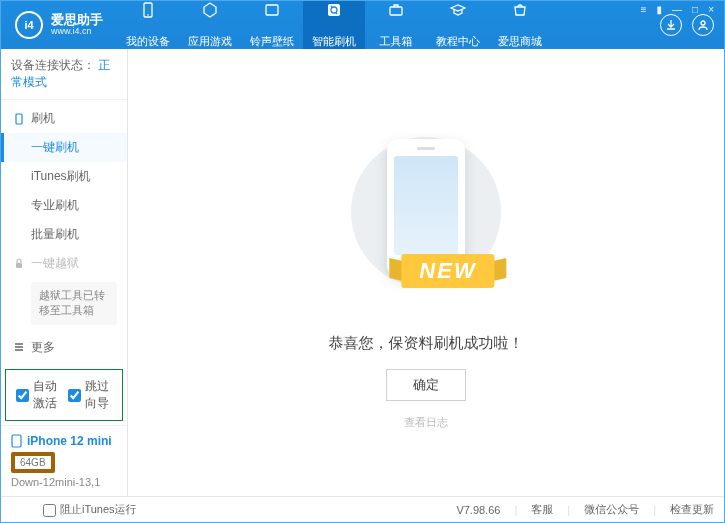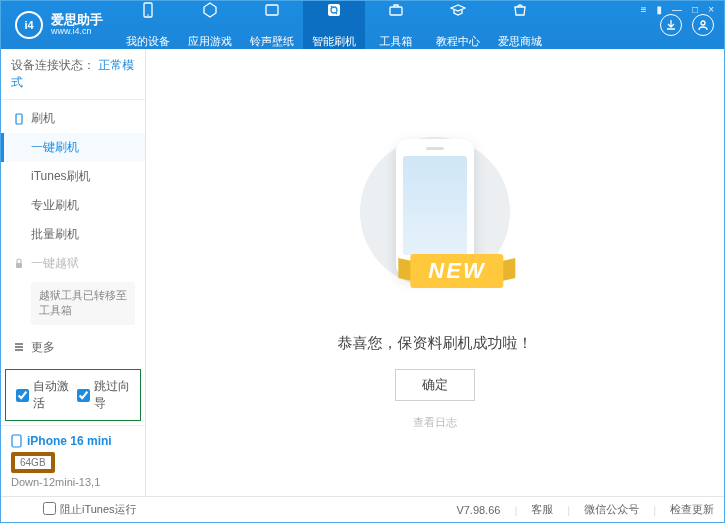--- a/index.html
+++ b/index.html
@@ -15,21 +15,21 @@
 .nav-item { width: 62px; display: flex; flex-direction: column; align-items: center; justify-content: center; gap: 15px; font-size: 11px; cursor: pointer; }
 .nav-item.active { background: #0d6fc1; }
 .nav-item .nicon { width: 18px; height: 18px; display: flex; align-items: center; justify-content: center; }
 .nav-item svg { fill: #fff; }
 .title-right { margin-left: auto; display: flex; align-items: center; gap: 10px; padding-right: 10px; }
 .win-controls { display: flex; gap: 4px; font-size: 10px; opacity: .9; position: absolute; top: 4px; right: 8px; }
 .win-controls span { cursor: pointer; padding: 0 3px; }
 .circle-btn { width: 22px; height: 22px; border: 1.5px solid #fff; border-radius: 50%; display: flex; align-items: center; justify-content: center; cursor: pointer; }
 .circle-btn svg { fill: #fff; }
 .body { flex: 1; display: flex; overflow: hidden; background: #fff; }
-.sidebar { width: 145px; border-right: 1px solid #e5e5e5; display: flex; flex-direction: column; font-size: 12px; color: #555; }
+.sidebar { width: 127px; border-right: 1px solid #e5e5e5; display: flex; flex-direction: column; font-size: 12px; color: #555; }
 .conn-bar { padding: 8px 10px; border-bottom: 1px solid #eee; color: #666; }
 .conn-bar .mode { color: #1d8ce0; }
 .side-list { flex: 1; overflow: auto; padding: 4px 0; }
 .side-group { padding: 6px 12px; display: flex; align-items: center; gap: 6px; color: #666; cursor: pointer; }
 .side-group svg { fill: #666; }
 .side-group.locked svg { fill: #bbb; }
 .side-group.locked { color: #bbb; }
 .side-item { padding: 6px 10px 6px 30px; color: #666; cursor: pointer; }
 .side-item.active { color: #1d8ce0; border-left: 3px solid #1d8ce0; padding-left: 27px; background: #f5faff; }
 .side-note { margin: 4px 10px 8px 30px; padding: 6px 8px; background: #f7f7f7; border-radius: 3px; color: #888; font-size: 11px; line-height: 1.4; }
@@ -207,21 +207,21 @@
           <input type="checkbox" checked="" style="">
           <span>跳过向导</span>
         </label>
       </div>
 
       <div class="device">
         <div class="device-name">
           <svg width="11" height="14" viewBox="0 0 11 14">
               <rect x="1" y="1" width="9" height="12" rx="1.5" fill="none" stroke="#1d8ce0" stroke-width="1.2"></rect>
             </svg>
-          <span>iPhone 16 mini</span>
+          <span>iPhone 12 mini</span>
         </div>
         <span class="device-cap">64GB</span>
         <div class="device-fw">Down-12mini-13,1</div>
       </div>
     </div>
 
     <div class="main">
       <div class="phone-illus">
         <div class="phone-circle"></div>
         <div class="phone">
@@ -234,21 +234,21 @@
         </div>
       </div>
       <div class="done-msg">恭喜您，保资料刷机成功啦！</div>
       <button class="ok-btn">确定</button>
       <div class="view-log">查看日志</div>
     </div>
   </div>
 
   <div class="statusbar">
     <div class="left">
-      <label style="display:flex;align-items:flex-start;gap:4px;padding-left:32px;">
+      <label style="display:flex;align-items:flex-end;gap:4px;padding-left:32px;">
         <input type="checkbox" style="">
         <span>阻止iTunes运行</span>
       </label>
     </div>
     <div class="right">
       <span>V7.98.66</span>
       <span class="divider">|</span>
       <span class="link">客服</span>
       <span class="divider">|</span>
       <span class="link">微信公众号</span>

